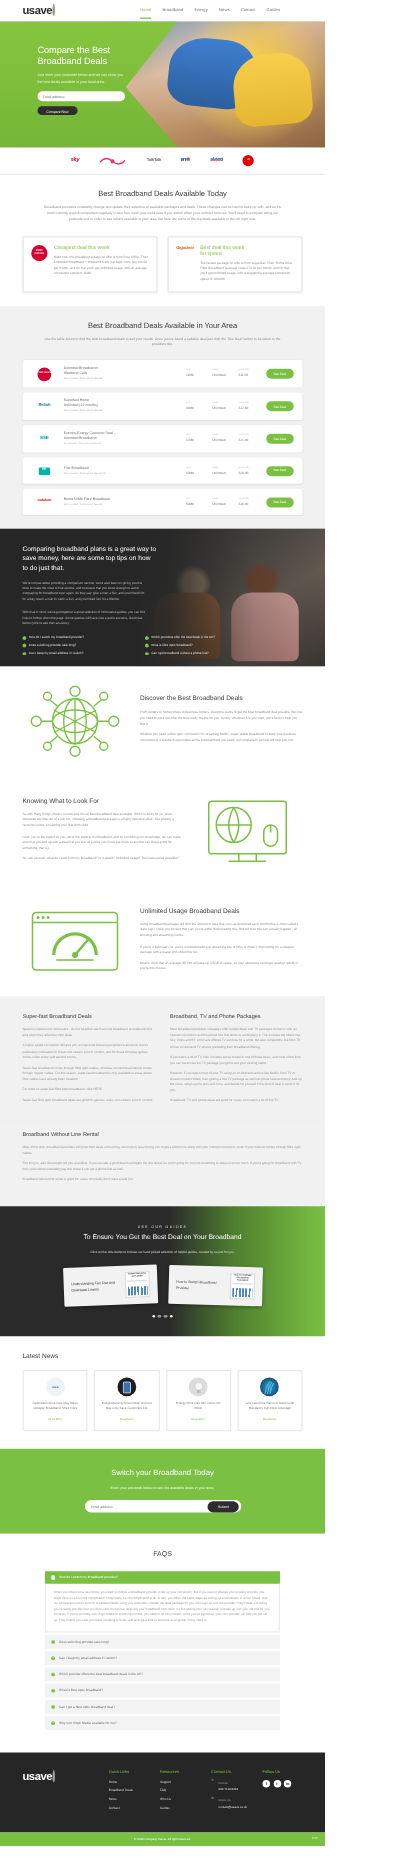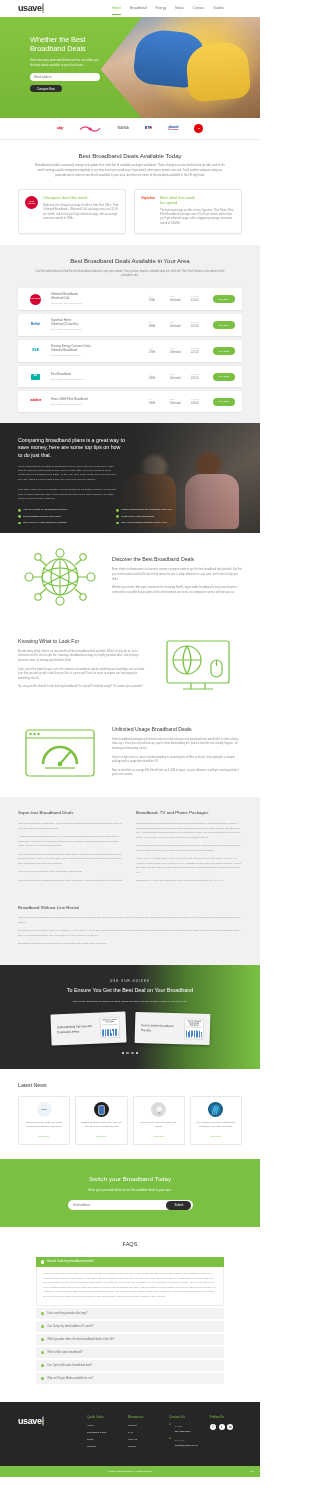--- a/index.html
+++ b/index.html
@@ -319,21 +319,21 @@
       <a href="#">Contact</a>
       <a href="#">Guides</a>
     </div>
   </div>
 
   <div class="hero">
     <div class="hero-photo"></div>
     <div class="hero-wedge"></div>
     <div class="hero-inner">
       <div class="hero-title">
-        <div>Whether the Best</div>
+        <div>Compare the Best</div>
         <div>Broadband Deals</div>
       </div>
       <div class="hero-sub">Just enter your postcode below and we can show you the best deals available in your local area.</div>
       <div class="hero-form">
         <input class="hero-input" placeholder="Email address" style="">
         <button class="hero-btn">Compare Now</button>
       </div>
     </div>
   </div>
 

